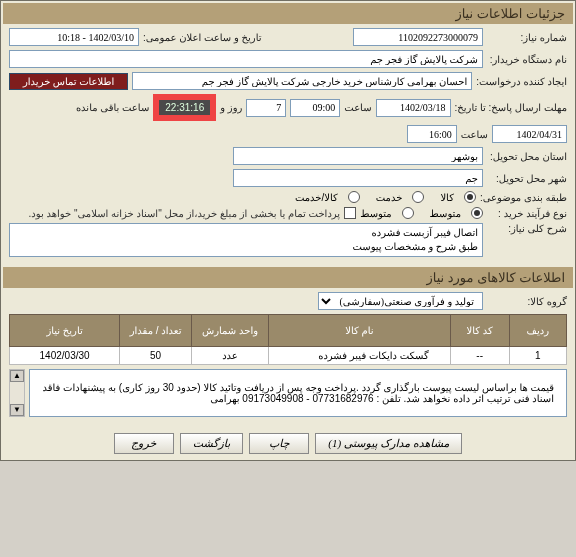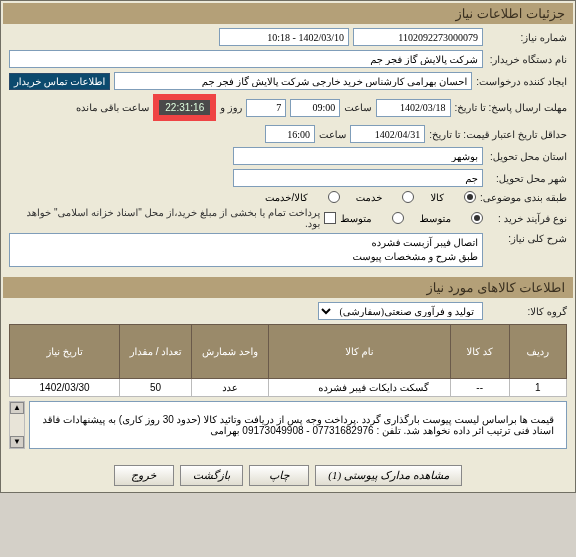--- a/index.html
+++ b/index.html
@@ -46,49 +46,49 @@
 .input-box {
   background: #fff;
   border: 1px solid #7f9db9;
   padding: 2px 4px;
   font-size: 10px;
   height: 18px;
   line-height: 14px;
   font-family: Tahoma;
 }
 .btn-link {
-  background: #0c4a6e;
+  background: #7f1d1d;
   color: #fff;
   border: 1px solid #2a4a6a;
-  padding: 2px 4px;
+  padding: 2px 13px;
   font-size: 10px;
   cursor: pointer;
   font-family: Tahoma;
 }
 .radio-row { display: flex; gap: 16px; align-items: center; }
-.radio-opt { display: flex; align-items: center; gap: 20px; font-size: 10px; }
+.radio-opt { display: flex; align-items: center; gap: 10px; font-size: 10px; }
 .radio-dot {
   width: 12px; height: 12px; border-radius: 50%;
   border: 1px solid #555; background: #fff;
   display: inline-flex; align-items: center; justify-content: center;
 }
 .radio-dot.checked::after {
   content: ''; width: 6px; height: 6px; border-radius: 50%; background: #333;
 }
 .checkbox {
   width: 12px; height: 12px; border: 1px solid #555; background: #fff;
   display: inline-block;
 }
 .note-text { font-size: 10px; color: #333; }
 table.data {
   width: 100%; border-collapse: collapse; font-size: 10px;
 }
 table.data th {
   background: #9a8a6a; color: #fff; border: 1px solid #6a5a4a;
-  padding: 21px 4px; font-weight: normal; text-align: center;
+  padding: 10px 4px; font-weight: normal; text-align: center;
 }
 table.data td {
   background: #fff; border: 1px solid #bbb; padding: 3px 21px; text-align: center;
 }
 .desc-box {
   background: #fff; border: 1px solid #7f9db9;
   padding: 12px; font-size: 10px; min-height: 40px;
   display: flex; align-items: flex-start;
 }
 .scroll-stub {
@@ -126,20 +126,21 @@
 
 <div class="panel">
 
   <div class="section">
     <div class="header-bar">جزئیات اطلاعات نیاز</div>
     <div class="content">
 
       <div class="row">
         <span class="label">شماره نیاز:</span>
         <input class="input-box" style="width: 130px;" readonly="" value="1102092273000079">
+        <span class="label" style="margin-right:auto">تاریخ و ساعت اعلان عمومی:</span>
         <input class="input-box" style="width: 130px;" readonly="" value="1402/03/10 - 10:18">
       </div>
 
       <div class="row">
         <span class="label">نام دستگاه خریدار:</span>
         <input class="input-box" style="flex: 1 1 0%;" readonly="" value="شرکت پالایش گاز فجر جم">
       </div>
 
       <div class="row">
         <span class="label">ایجاد کننده درخواست:</span>
@@ -152,21 +153,20 @@
         <input class="input-box" style="width: 75px;" value="1402/03/18">
         <span class="label label-xs">ساعت</span>
         <input class="input-box" style="width: 50px;" value="09:00">
         <input class="input-box" style="width: 40px;" readonly="" value="7">
         <span class="label label-xs">روز و</span>
         <span class="remaining-badge">22:31:16</span>
         <span class="label label-xs">ساعت باقی مانده</span>
       </div>
 
       <div class="row">
-        <span class="label">حداقل تاریخ اعتبار قیمت: تا تاریخ:</span>
         <input class="input-box" style="width: 75px;" value="1402/04/31">
         <span class="label label-xs">ساعت</span>
         <input class="input-box" style="width: 50px;" value="16:00">
       </div>
 
       <div class="row">
         <span class="label">استان محل تحویل:</span>
         <input class="input-box" style="width: 250px;" readonly="" value="بوشهر">
       </div>
 

